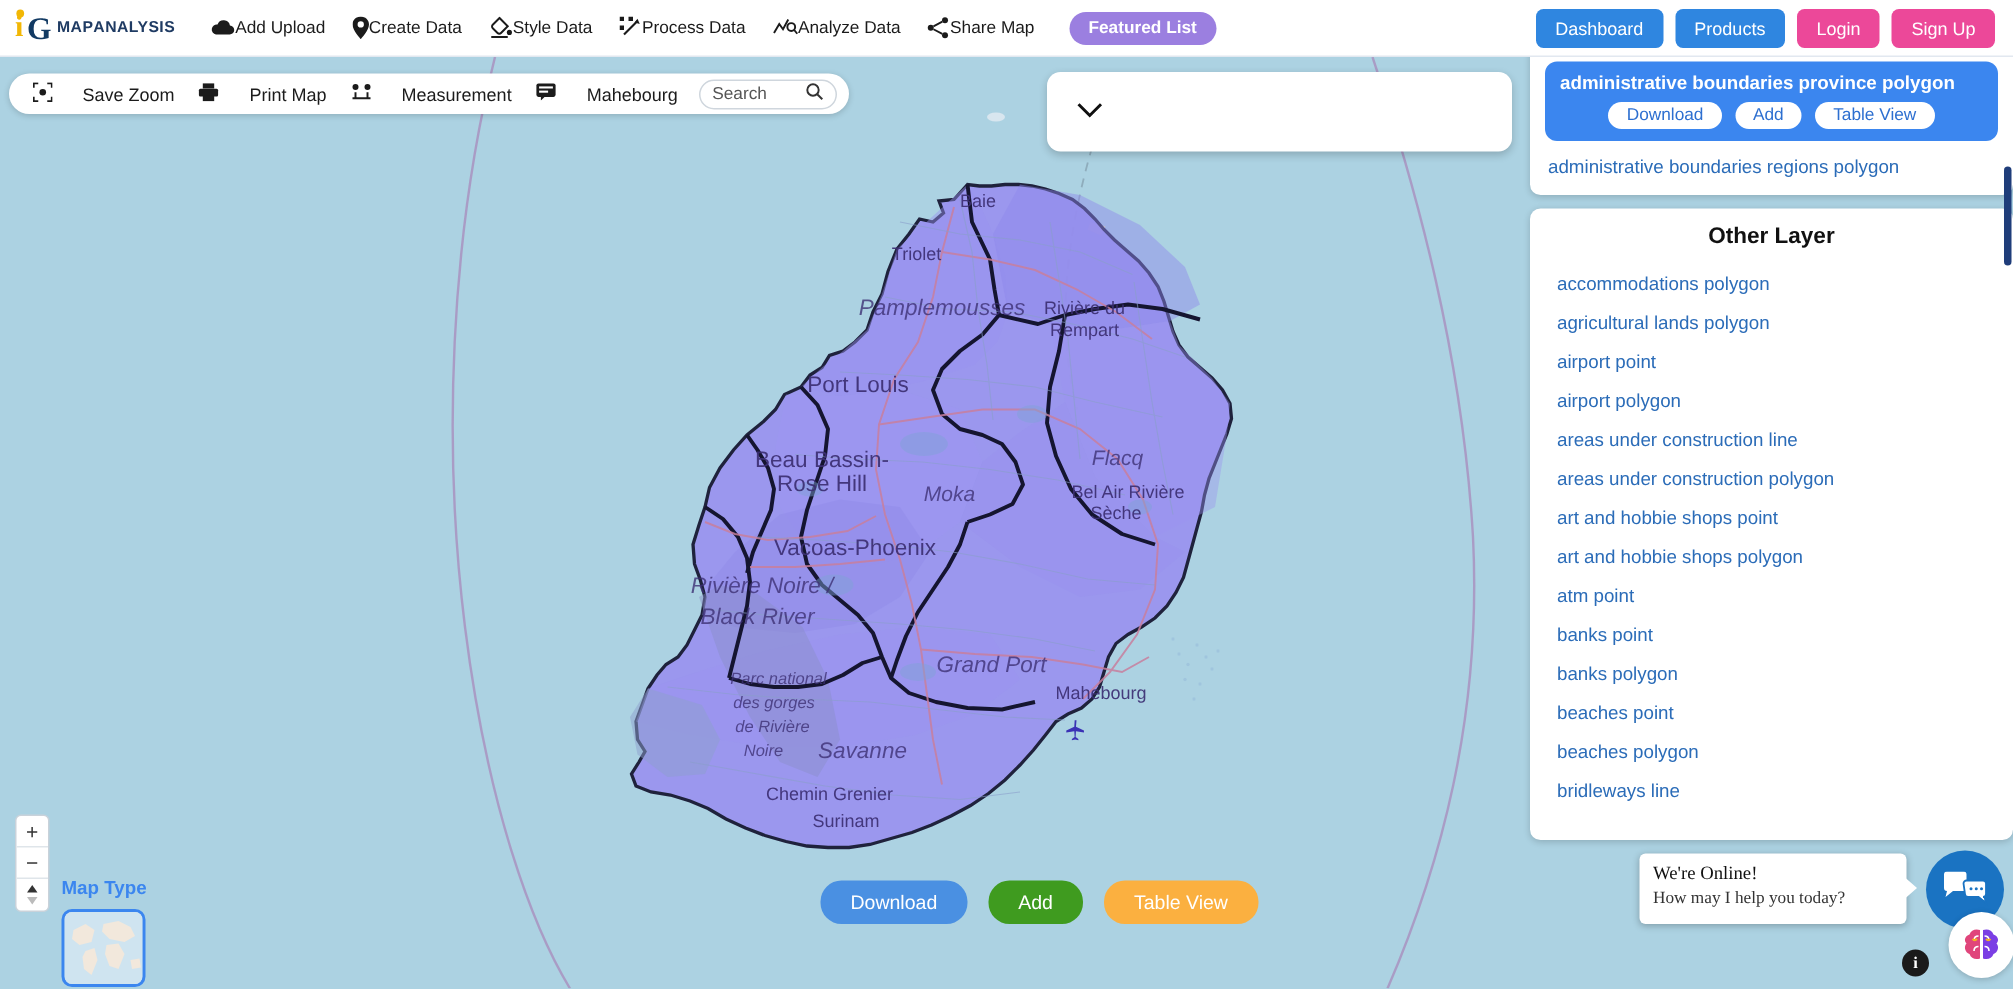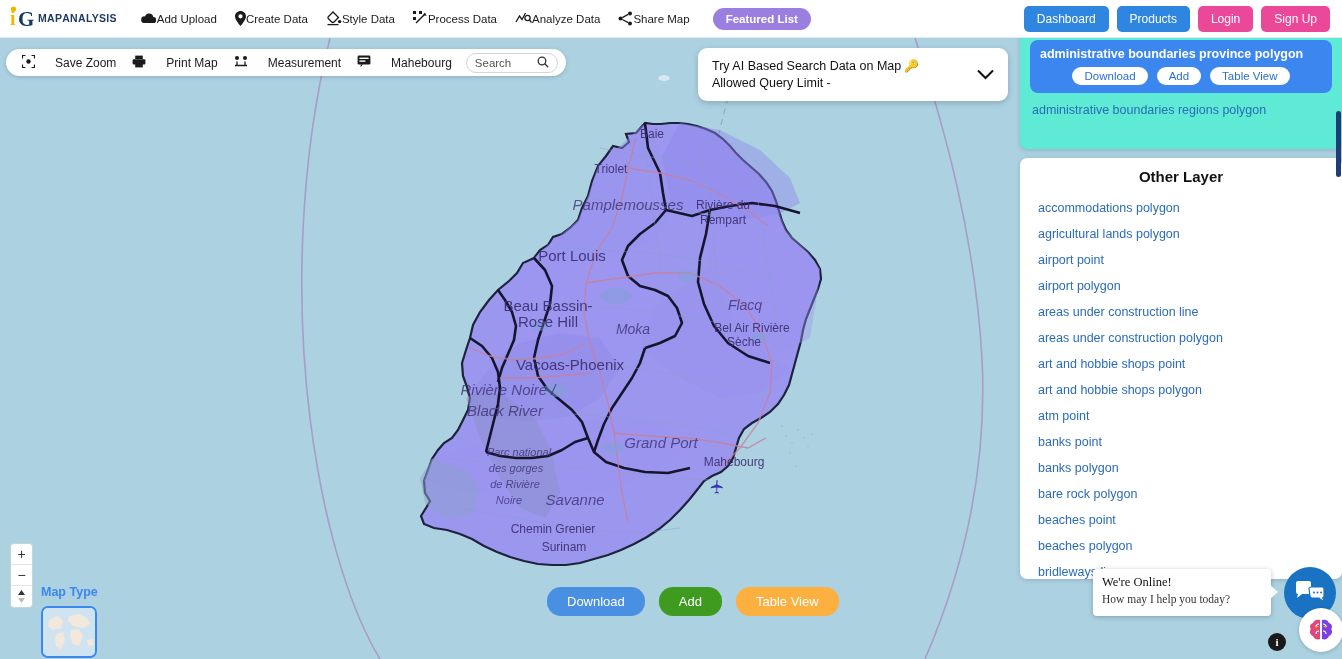--- a/index.html
+++ b/index.html
@@ -82,22 +82,22 @@
   }
   #ai-search-text { flex: 1; font-size: 12.5px; color: #111; line-height: 1.3; }
   #ai-chevron { color: #111; font-size: 16px; margin-left: 6px; }
   .key-glyph { color: #e9c23a; font-size: 12px; }
 
   
   #right-panel {
     position: absolute; right: 0px; top: 8px; width: 322px; z-index: 45;
   }
   #gis-card {
-    background: #5eead4; border-radius: 7px; box-shadow: 0 1px 5px rgba(0,0,0,.18);
-    padding: 8px 10px 28px 10px; margin-bottom: 9px;
+    background: #ffffff; border-radius: 7px; box-shadow: 0 1px 5px rgba(0,0,0,.18);
+    padding: 8px 10px 8px 10px; margin-bottom: 9px;
   }
   #gis-head { display: flex; align-items: center; margin-bottom: 7px; }
   #gis-title { font-size: 14.5px; color: #0b2f63; flex: 1; }
   .gis-icon { color: #0b2f63; cursor: pointer; font-size: 15px; margin-left: 10px; font-weight: bold; }
   #selected-layer {
     background: #3b86ef; border-radius: 8px; padding: 7px 10px 8px 10px; margin-bottom: 6px;
   }
   #selected-layer-name { color: #fff; font-size: 12.5px; font-weight: bold; margin-bottom: 6px; }
   #selected-layer-actions { display: flex; gap: 9px; justify-content: center; }
   .chip {
@@ -474,27 +474,20 @@
       <span>
         <svg width="12" height="12" viewBox="0 0 12 12">
             <circle cx="5" cy="5" r="3.8" fill="none" stroke="#333" stroke-width="1.3"></circle>
             <path d="M7.8 7.8 11.2 11.2" stroke="#333" stroke-width="1.3"></path>
           </svg>
       </span>
     </div>
   </div>
 
   <div id="ai-search">
-    <div id="ai-search-text">
-      <div>
-        <span>Try AI Based Search Data on Map</span>
-        <span class="key-glyph">🔑</span>
-      </div>
-      <div>Allowed Query Limit -</div>
-    </div>
     <span id="ai-chevron">
       <svg width="17" height="11" viewBox="0 0 17 11">
           <path d="M1 1.5 8.5 9 16 1.5" stroke="#111" stroke-width="2" fill="none"></path>
         </svg>
     </span>
   </div>
 
   <div id="bottom-actions">
     <button class="action-btn" id="btn-download">Download</button>
     <button class="action-btn" id="btn-add">Add</button>
@@ -557,21 +550,20 @@
         <div class="layer-link">agricultural lands polygon</div>
         <div class="layer-link">airport point</div>
         <div class="layer-link">airport polygon</div>
         <div class="layer-link">areas under construction line</div>
         <div class="layer-link">areas under construction polygon</div>
         <div class="layer-link">art and hobbie shops point</div>
         <div class="layer-link">art and hobbie shops polygon</div>
         <div class="layer-link">atm point</div>
         <div class="layer-link">banks point</div>
         <div class="layer-link">banks polygon</div>
-        <div class="layer-link">bare rock polygon</div>
         <div class="layer-link">beaches point</div>
         <div class="layer-link">beaches polygon</div>
         <div class="layer-link">bridleways line</div>
       </div>
   </div>
   <div id="panel-scroll-track"></div>
   <div id="panel-scroll-thumb"></div>
 </div>
 
 <div id="chat-bubble">

